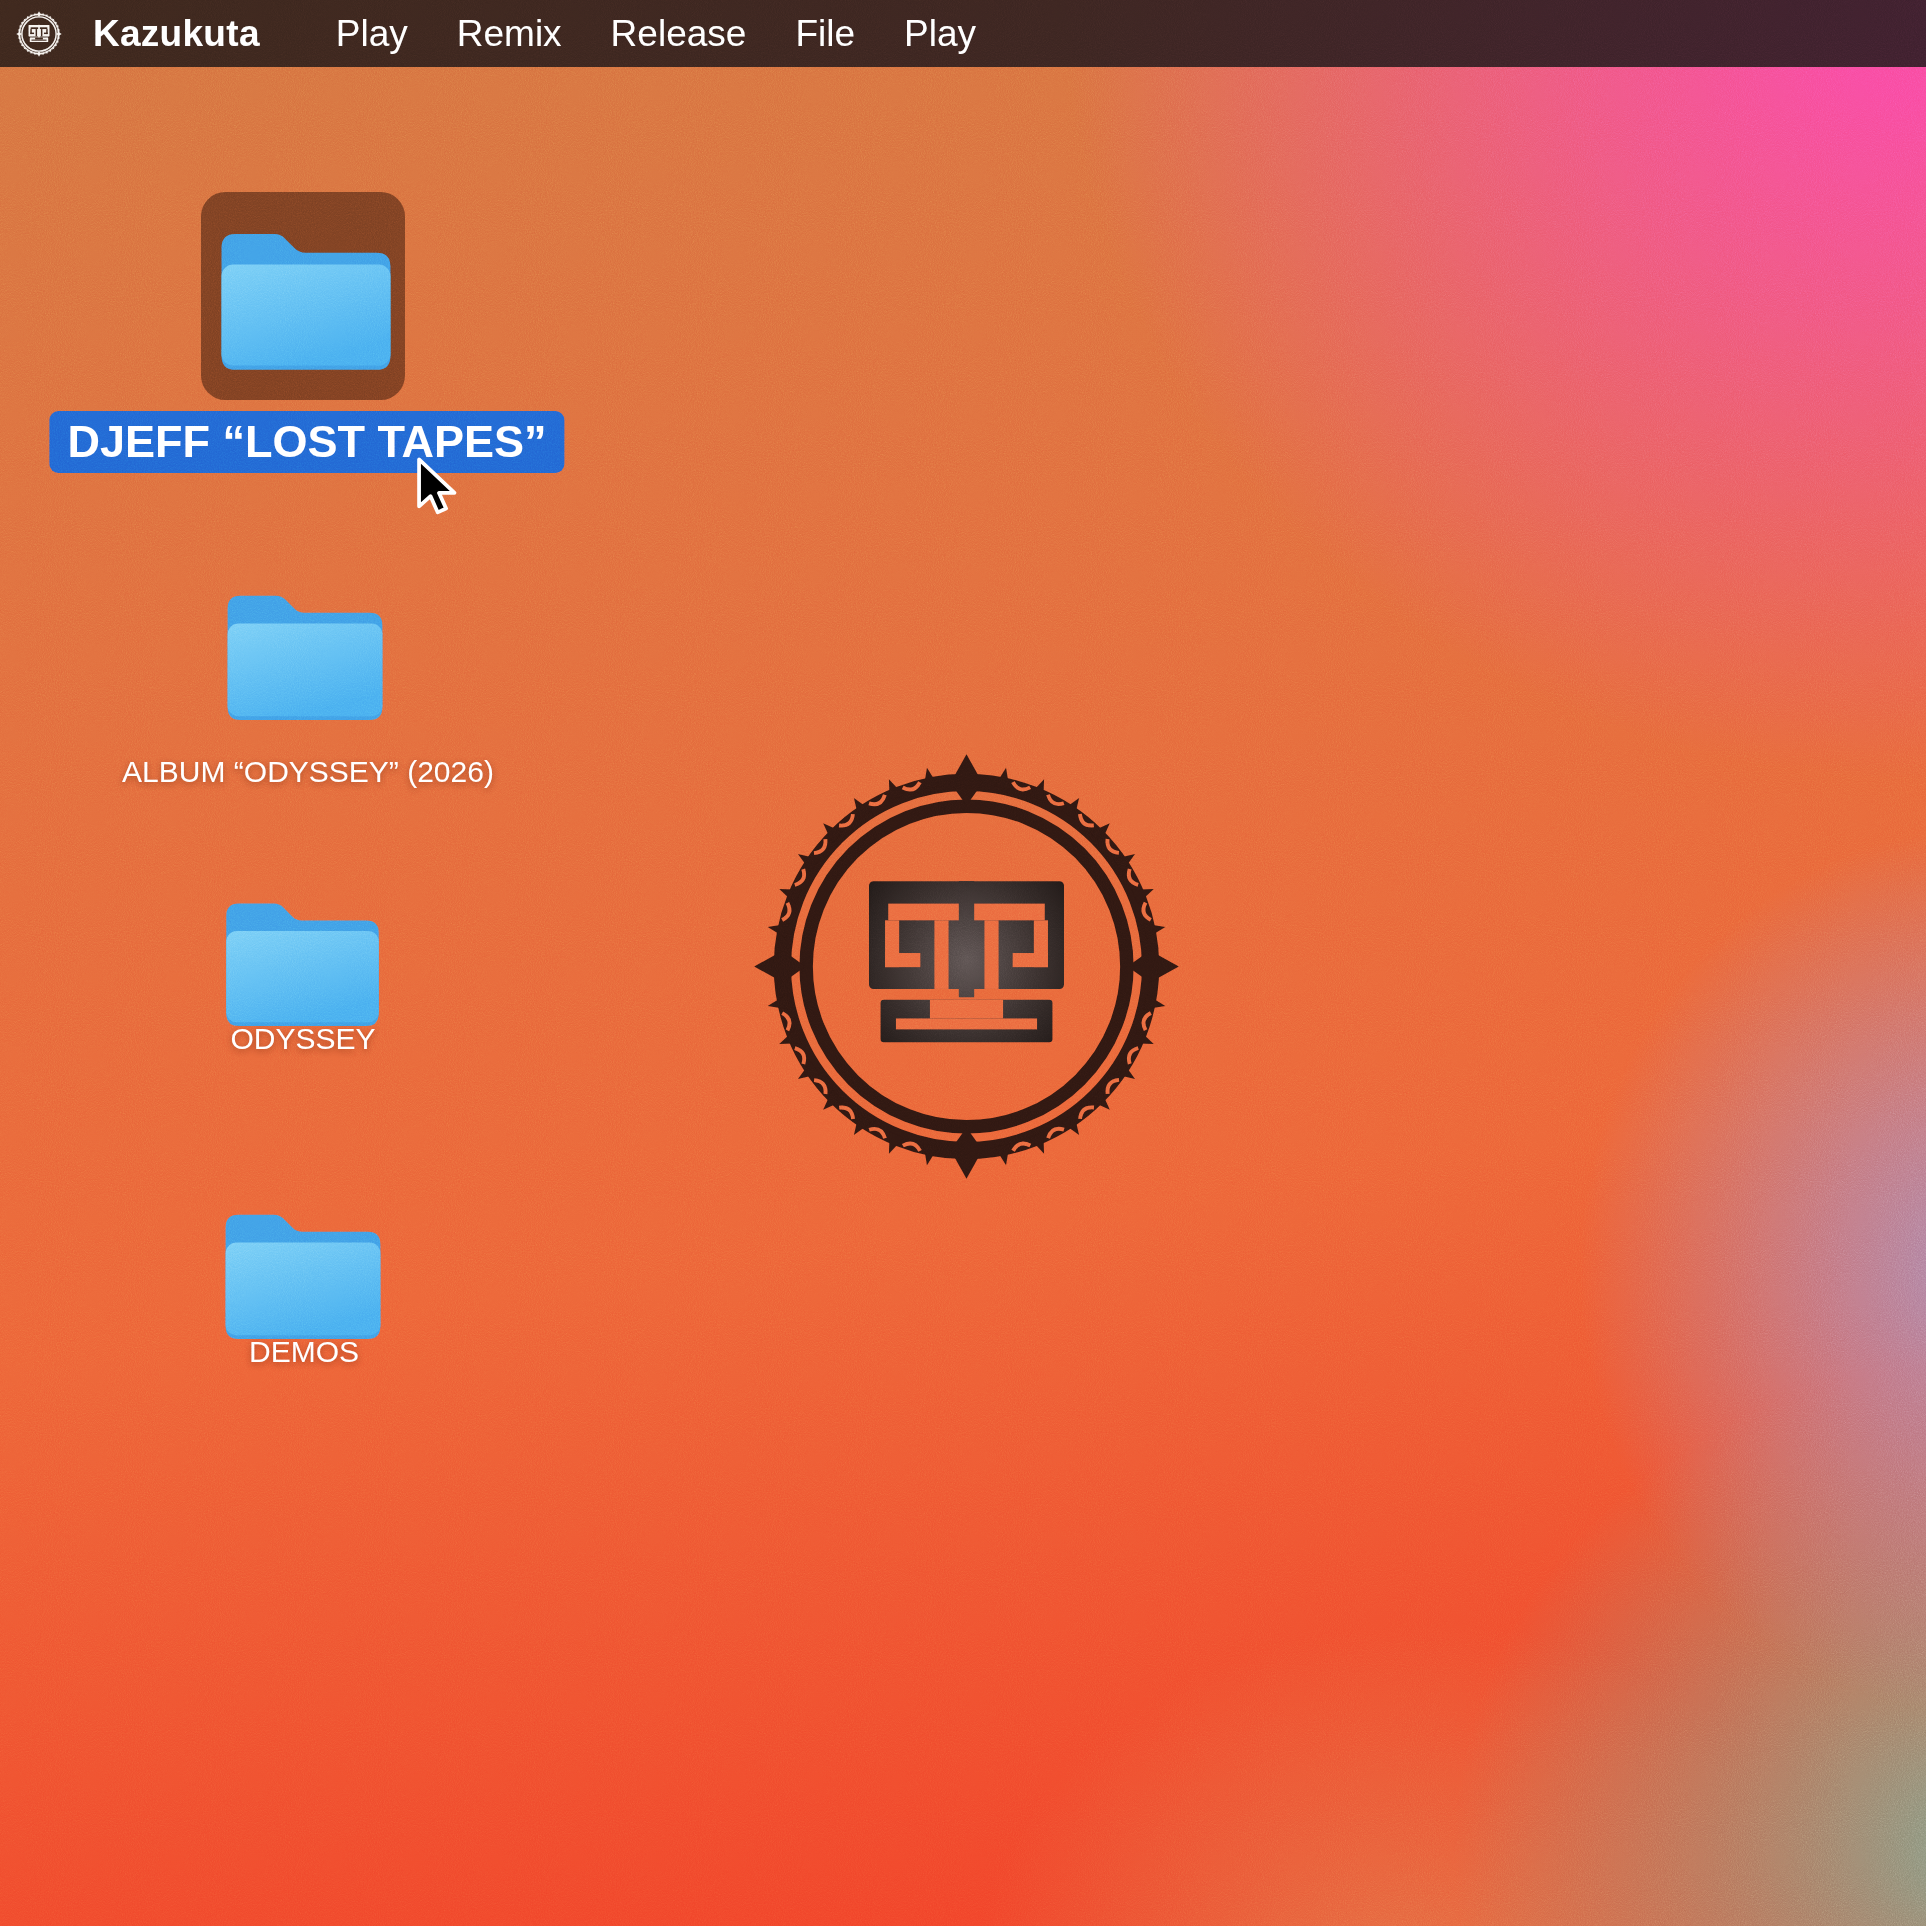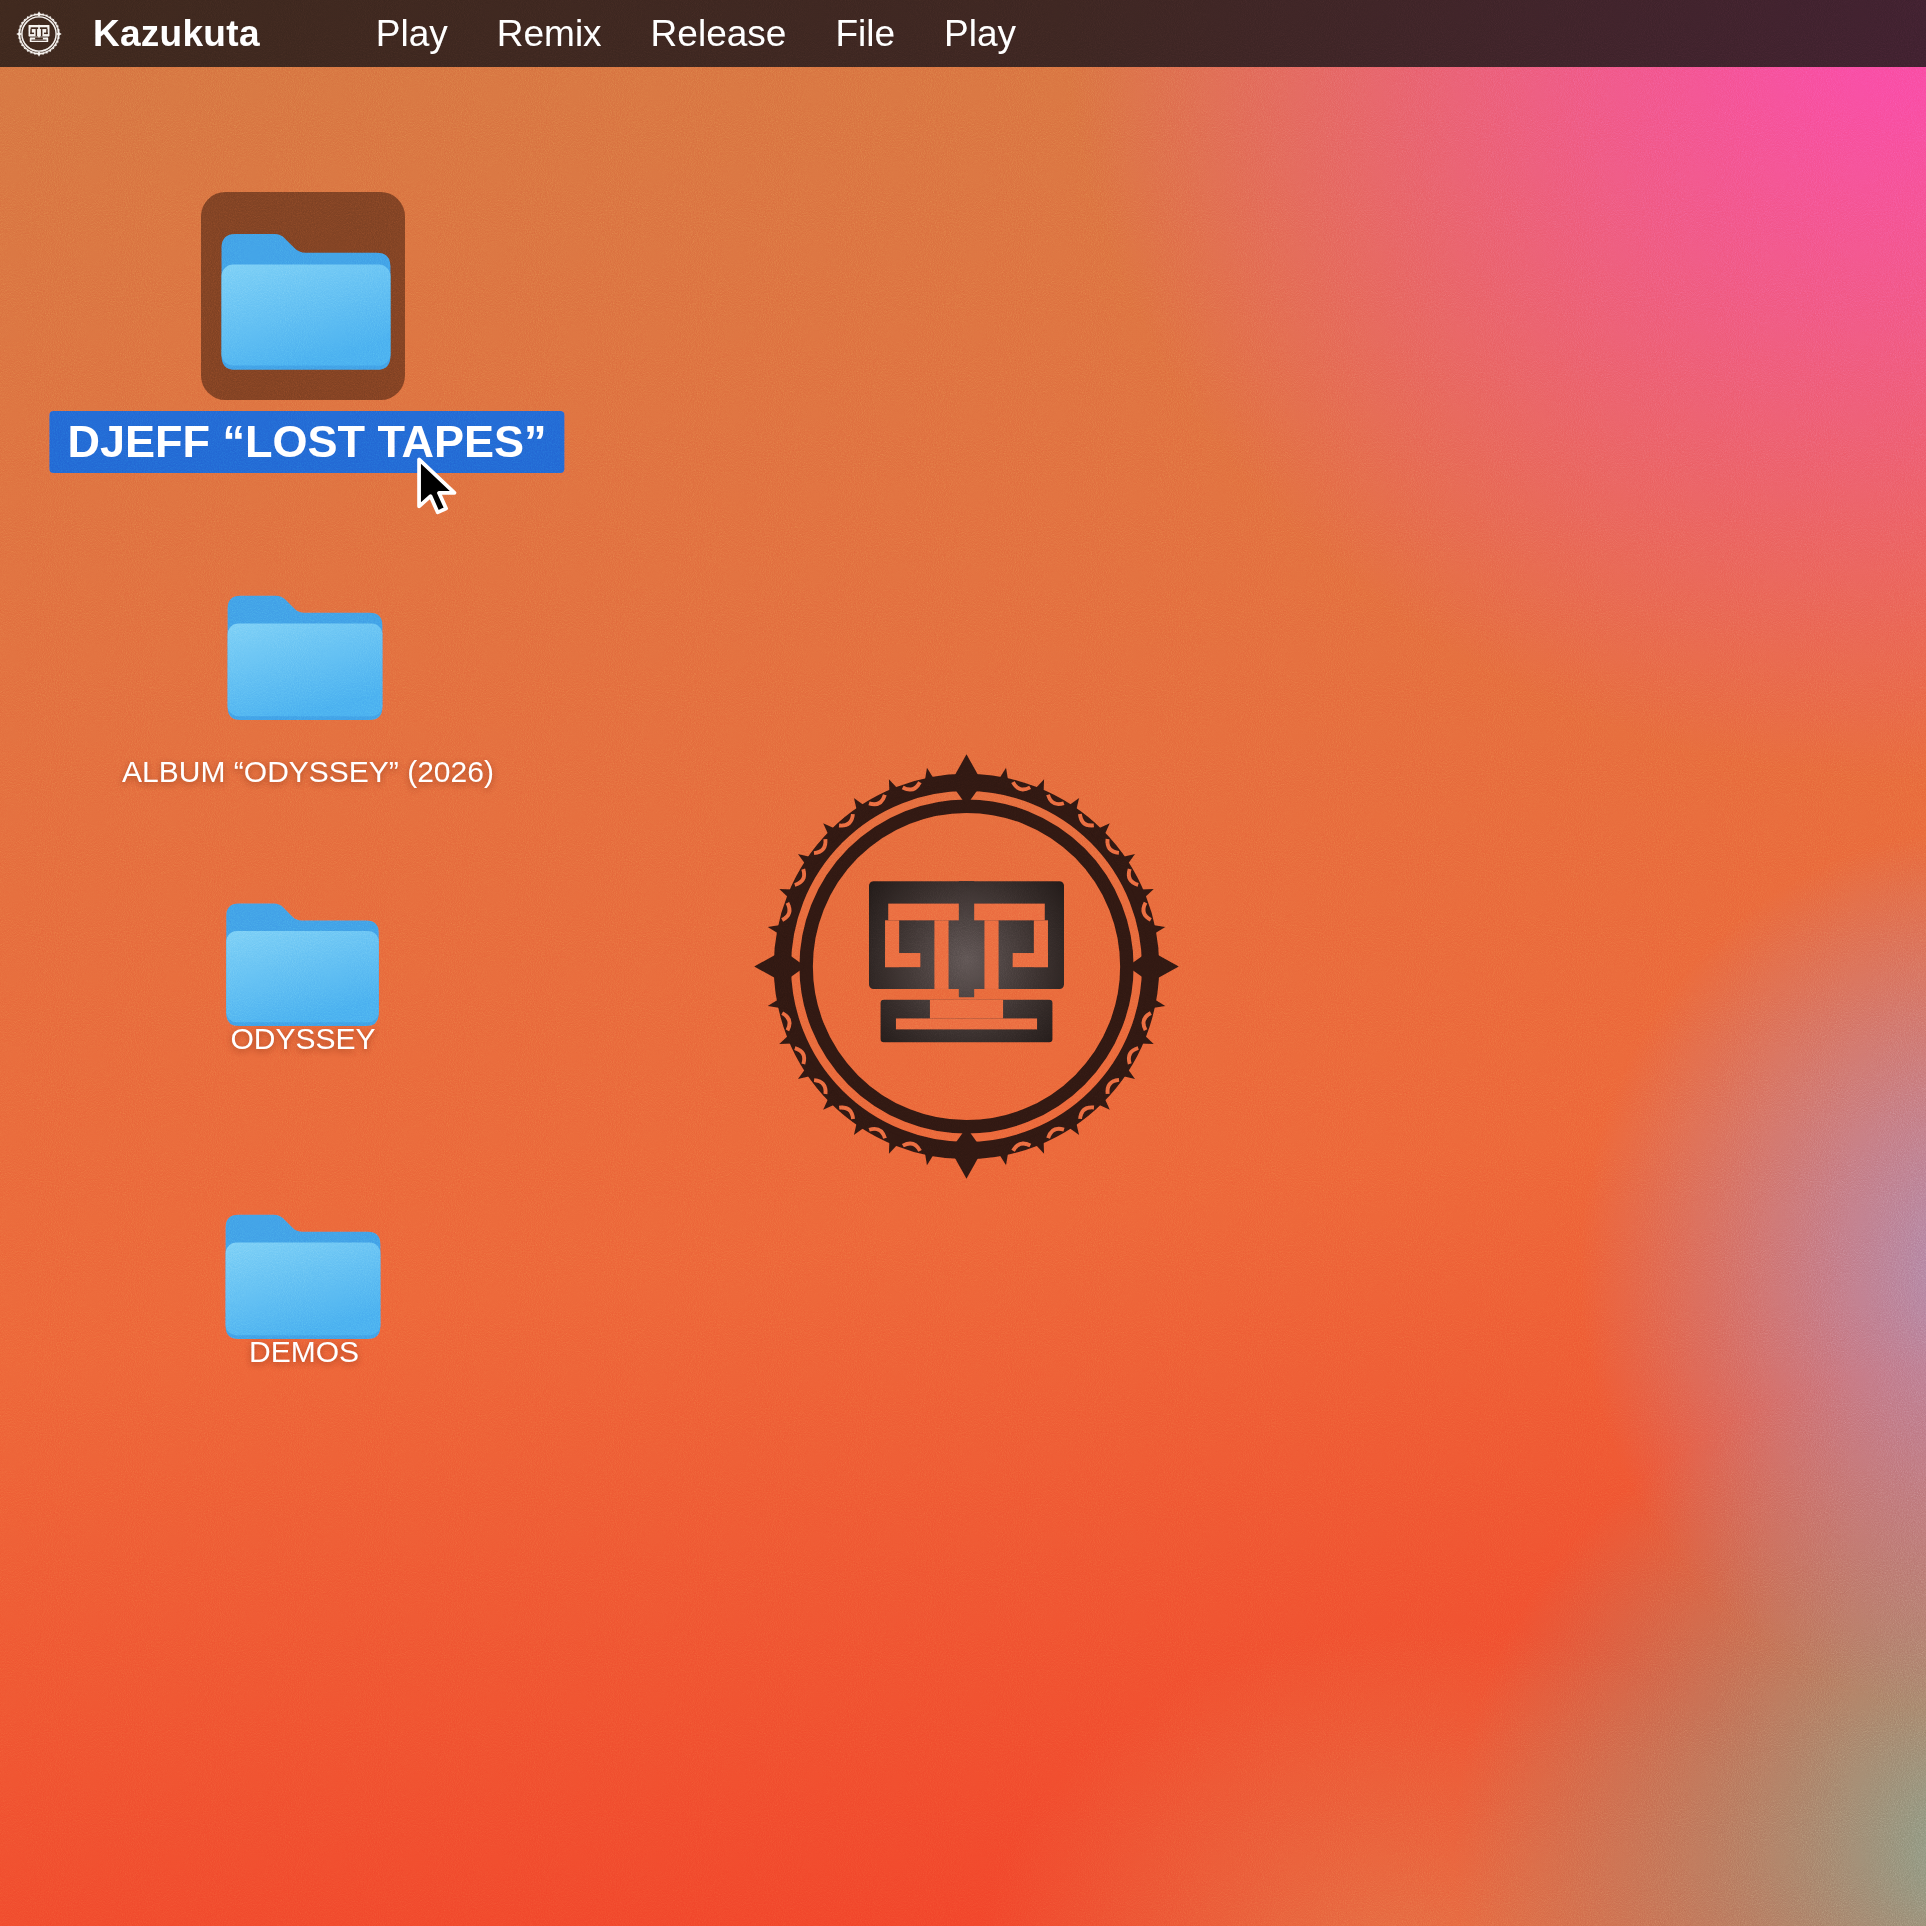--- a/index.html
+++ b/index.html
@@ -15,34 +15,34 @@
       linear-gradient(172deg, #d3713f 0%, #e06a3c 30%, #ec6136 62%, #f23c26 100%);
   }
   
   .menubar{
     position:absolute;left:0;top:0;width:1926px;height:67px;z-index:30;
     background:linear-gradient(90deg,#3b261c 0%,#3a2420 55%,#3d1f2d 100%);
     display:flex;align-items:center;padding-left:15.4px;box-sizing:border-box;
     color:#fff;font-size:37px;
   }
   .menubar .logo{width:48px;height:48px;flex:0 0 auto;margin-right:29.5px;}
-  .menubar .appname{font-weight:700;margin-right:116px;letter-spacing:0.3px;}
+  .menubar .appname{font-weight:700;margin-right:76px;letter-spacing:0.3px;}
   .menubar .mitem{margin-right:49px;cursor:default;}
   
   .selbox{
     position:absolute;left:201px;top:192px;width:204px;height:208px;z-index:10;
     background:rgba(48,27,13,0.56);border-radius:24.4px;
   }
   .ficon{position:absolute;z-index:11;}
   .flabel{
     position:absolute;z-index:12;transform:translateX(-50%);white-space:nowrap;
     color:#fff;font-size:30px;text-shadow:0 1.9px 6.4px rgba(80,25,5,.45);
   }
   .flabel.selected{
-    font-weight:700;font-size:45px;background:#2164d2;border-radius:4px;
+    font-weight:700;font-size:45px;background:#2164d2;border-radius:9px;
     padding:5.1px 18px;text-shadow:none;
   }
   
   .emblem-big{position:absolute;left:742px;top:742px;width:449px;height:449px;z-index:5;}
   
   .grain{position:absolute;left:0;top:0;z-index:40;pointer-events:none;
          mix-blend-mode:overlay;opacity:.38;}
   .cursor{position:absolute;left:408px;top:455px;width:62px;height:62px;z-index:50;}
 </style>
 </head>

